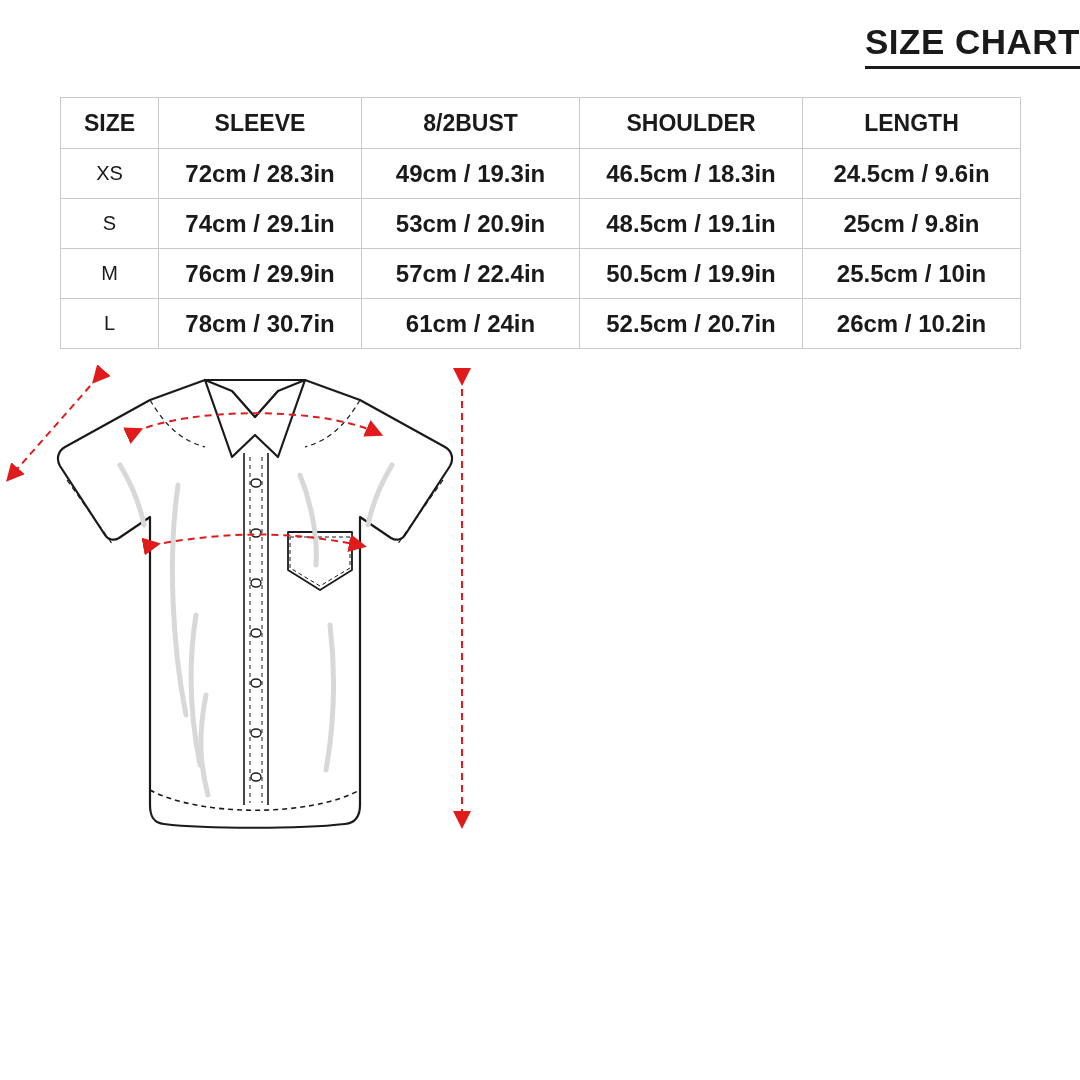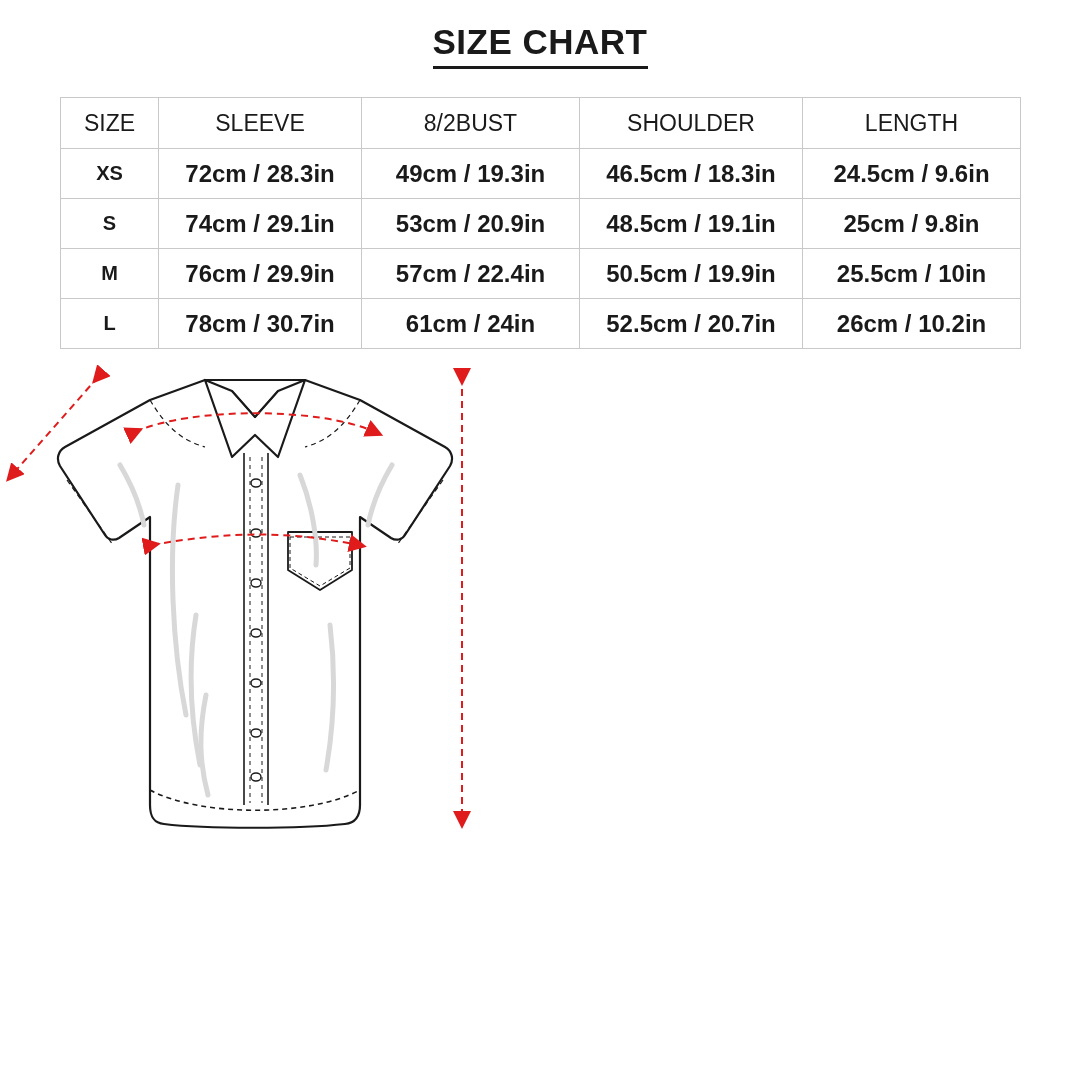--- a/index.html
+++ b/index.html
@@ -11,21 +11,21 @@
     width: 1080px;
     height: 1080px;
     font-family: "Liberation Sans", sans-serif;
     color: #111111;
     position: relative;
     overflow: hidden;
   }
 
   
   .title-wrap {
-    text-align: center;
+    text-align: right;
     padding-top: 22px;
   }
   .title {
     display: inline-block;
     font-size: 35px;
     font-weight: bold;
     letter-spacing: 0.5px;
     color: #1a1a1a;
     border-bottom: 3px solid #1a1a1a;
     padding-bottom: 4px;
@@ -42,29 +42,29 @@
   }
   table.size-chart th,
   table.size-chart td {
     border: 1px solid #c9c9c9;
     text-align: center;
     color: #1a1a1a;
   }
   table.size-chart thead th {
     height: 48px;
     font-size: 23px;
-    font-weight: normal;
+    font-weight: bold;
   }
   table.size-chart tbody td {
     height: 47px;
     font-size: 24px;
     font-weight: bold;
   }
   table.size-chart tbody td.size-col {
-    font-weight: bold;
+    font-weight: normal;
     font-size: 20px;
   }
   col.c-size { width: 98px; }
   col.c-length { width: 203px; }
   col.c-bust { width: 218px; }
   col.c-shoulder { width: 223px; }
   col.c-sleeve { width: 218px; }
 
   
   .lower {

